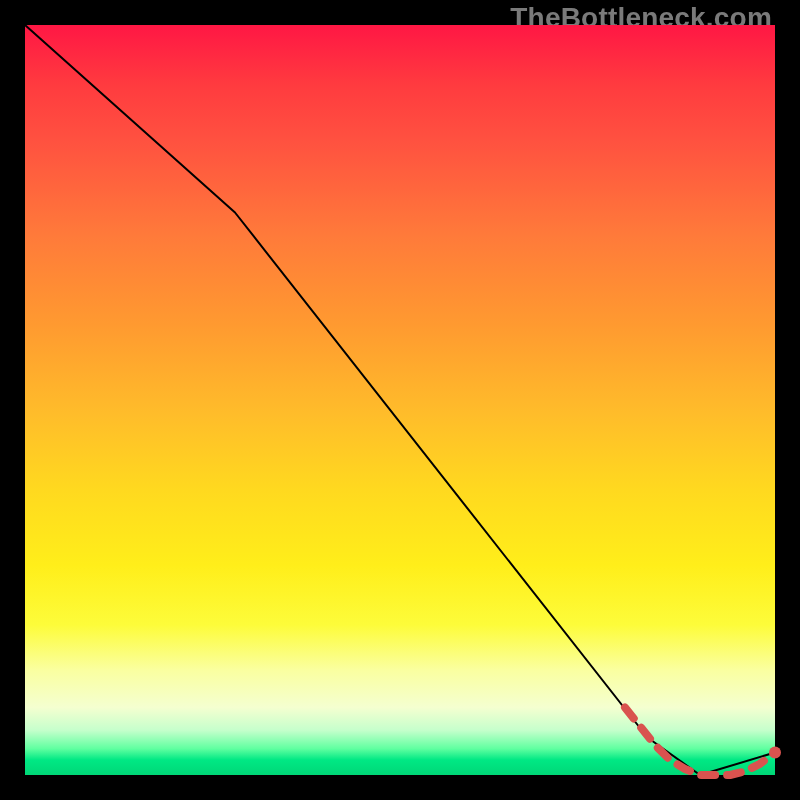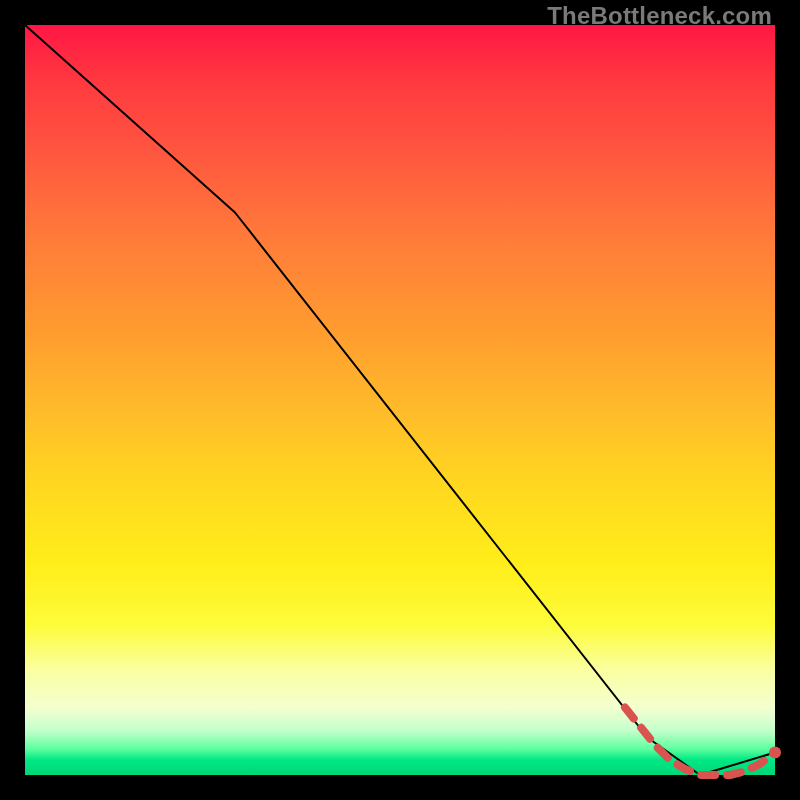--- a/index.html
+++ b/index.html
@@ -45,21 +45,21 @@
     top: 0;
     width: 750px;
     height: 750px;
     overflow: visible;
   }
   .watermark {
     position: absolute;
     top: 2px;
     right: 28px;
     font-family: Arial, Helvetica, sans-serif;
-    font-size: 24px;
+    font-size: 28px;
     font-weight: 600;
     color: #7a7a7a;
     letter-spacing: 0.2px;
   }
 </style>
 </head>
 <body>
 
 <div class="wrap">
   <div class="watermark">TheBottleneck.com</div>

